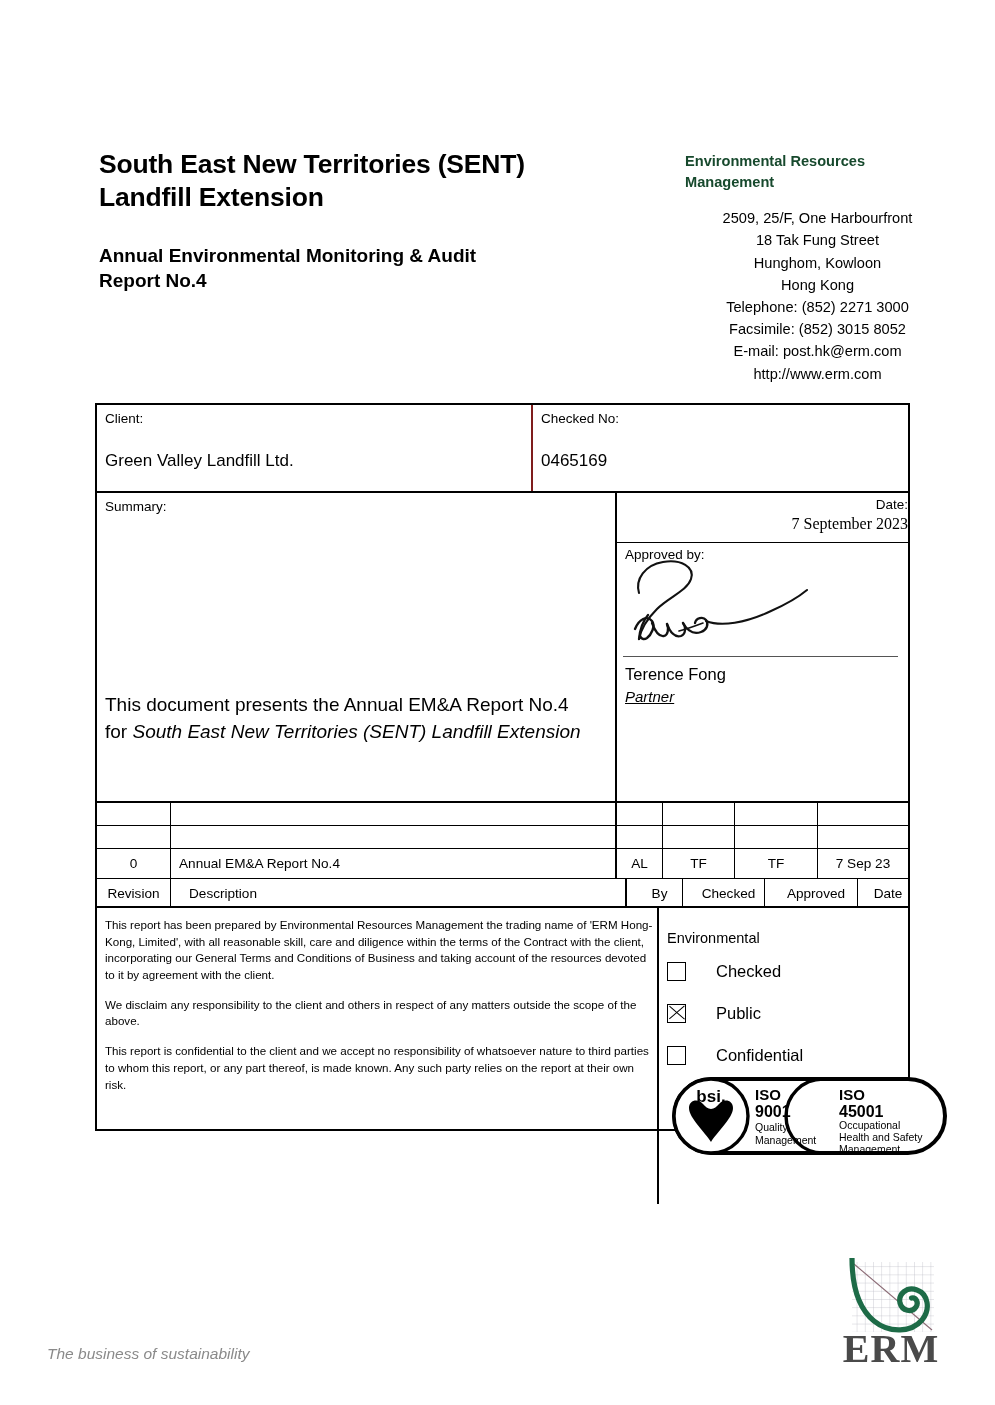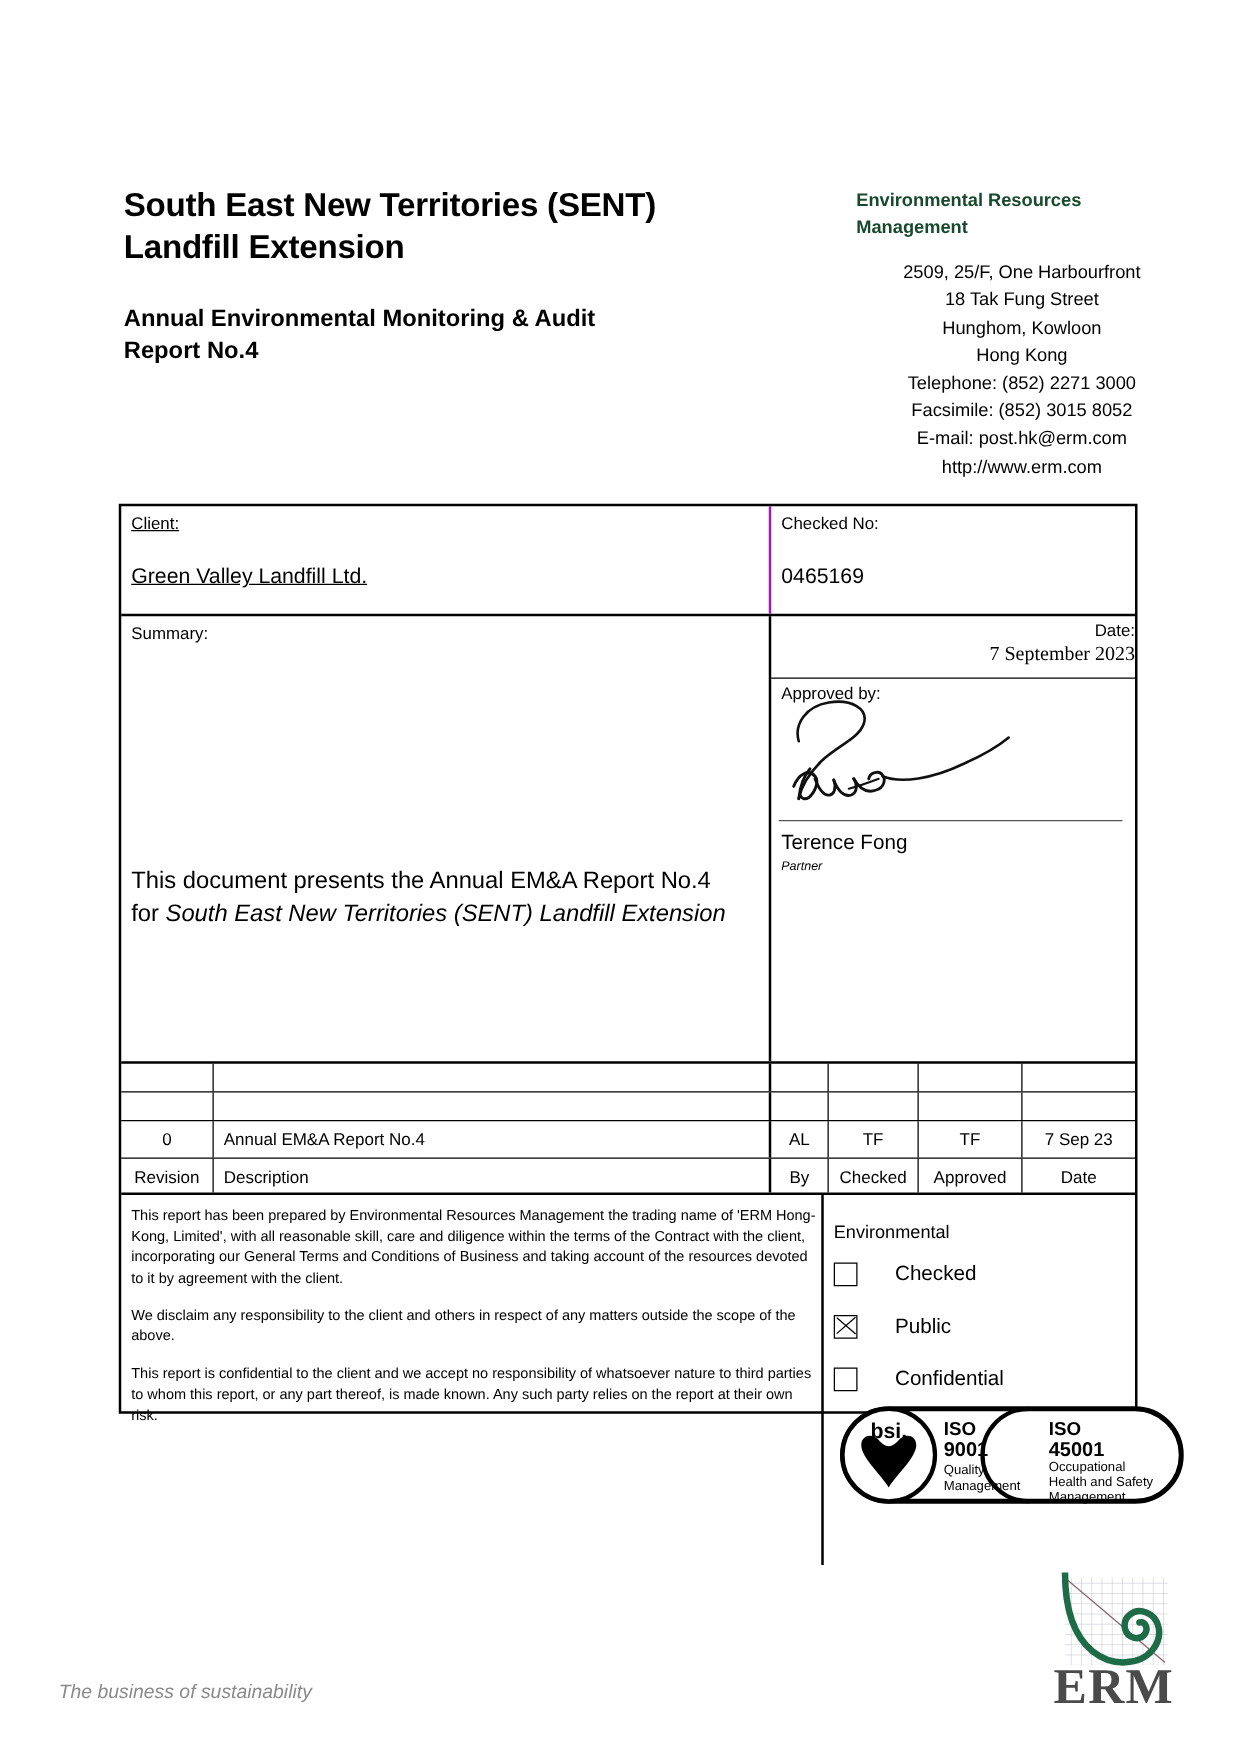--- a/index.html
+++ b/index.html
@@ -70,35 +70,34 @@
   .row { display: flex; box-sizing: border-box; }
   .cellL { box-sizing: border-box; position: relative; }
   .cellR { box-sizing: border-box; position: relative; }
 
   
   #row-client {
     height: 88px;
     border-bottom: 2px solid #000;
   }
   #cell-client {
-    width: 520px;
-    border-right: 2px solid #a21caf;
+    width: 436px;
+    border-right: 2px solid #7f1d1d;
     padding: 6px 0 0 8px;
-    text-decoration: underline;
   }
   #cell-projectno {
     flex: 1;
     padding: 6px 0 0 8px;
   }
   .small-label { font-size: 13.5px; line-height: 1.2; }
   .field-value { font-size: 17px; padding-top: 24px; }
 
   
   #row-summary {
-    height: 358px;
+    height: 310px;
     border-bottom: 2px solid #000;
   }
   #cell-summary {
     width: 520px;
     border-right: 2px solid #000;
     padding: 6px 0 0 8px;
     position: relative;
   }
   #summary-text {
     position: absolute;
@@ -145,29 +144,30 @@
   #approver-name {
     position: absolute;
     left: 8px;
     top: 122px;
     font-size: 16.5px;
   }
   #approver-role {
     position: absolute;
     left: 8px;
     top: 145px;
-    font-size: 10px;
+    font-size: 15px;
     font-style: italic;
+    text-decoration: underline;
   }
 
   
   .rev-row { display: flex; box-sizing: border-box; }
   .rev-blank { height: 23px; border-bottom: 1.5px solid #000; }
   .rev-data  { height: 30px; border-bottom: 1.5px solid #000; }
-  .rev-head  { height: 29px; border-bottom: 2px solid #000; }
+  .rev-head  { height: 29px; border-bottom: 2px solid #000; gap: 10px; }
   .rc1 { width: 74px;  border-right: 1.5px solid #000; text-align: center; }
   .rc2 { width: 446px; border-right: 2px solid #000;   text-align: left; padding-left: 8px; }
   .rc3 { width: 46px;  border-right: 1.5px solid #000; text-align: center; }
   .rc4 { width: 72px;  border-right: 1.5px solid #000; text-align: center; }
   .rc5 { width: 83px;  border-right: 1.5px solid #000; text-align: center; }
   .rc6 { flex: 1; text-align: center; }
   .rev-data div, .rev-head div {
     font-size: 13.6px;
     line-height: 30px;
     box-sizing: border-box;

